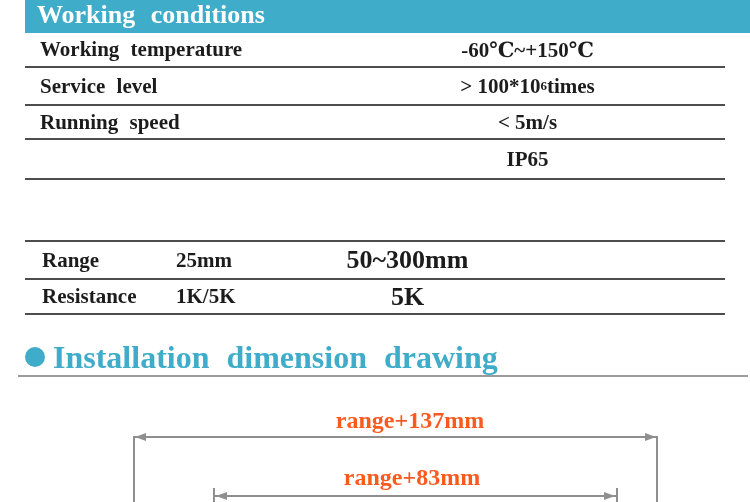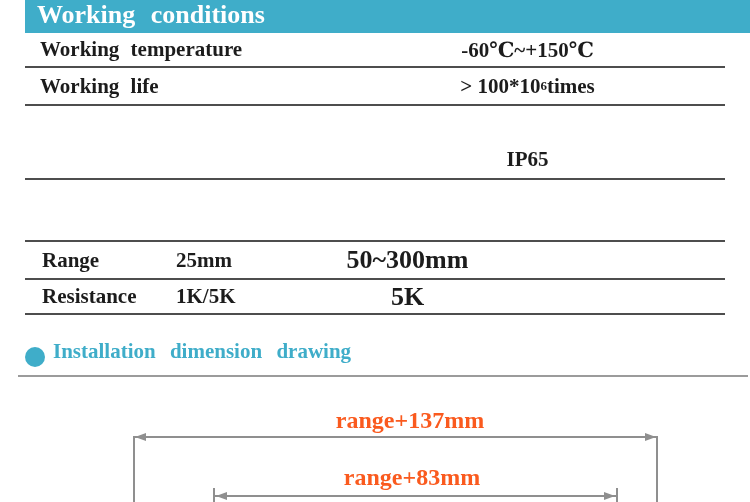--- a/index.html
+++ b/index.html
@@ -21,21 +21,21 @@
   
   .schedule-title{position:absolute;left:25px;top:193px;font-size:26px;font-weight:bold;color:var(--teal);}
   
   .hline{position:absolute;left:25px;width:700px;height:2px;background:var(--rule);}
   .sched-row{position:absolute;left:25px;width:700px;}
   .sched-c1{position:absolute;left:17px;top:0;bottom:0;font-size:21px;font-weight:bold;display:flex;align-items:center;white-space:nowrap;}
   .sched-c2{position:absolute;left:151px;top:0;bottom:0;font-size:21px;font-weight:bold;display:flex;align-items:center;white-space:nowrap;}
   .sched-c3{position:absolute;left:280px;width:205px;top:0;bottom:0;font-size:26px;font-weight:bold;display:flex;align-items:center;justify-content:center;white-space:nowrap;}
   
   .bullet{position:absolute;left:25px;top:347px;width:20px;height:20px;border-radius:50%;background:var(--teal);}
-  .install-title{position:absolute;left:53px;top:339px;font-size:21px;font-weight:bold;color:var(--teal);word-spacing:9px;white-space:nowrap;}
+  .install-title{position:absolute;left:53px;top:339px;font-size:32px;font-weight:bold;color:var(--teal);word-spacing:9px;white-space:nowrap;}
   .heading-rule{position:absolute;left:18px;top:375px;width:730px;height:2px;background:#9b9b9b;}
   
   .dim-label{position:absolute;width:250px;text-align:center;font-size:24px;font-weight:bold;color:var(--orange);white-space:nowrap;}
   .dim-line{position:absolute;height:0;border-top:2px solid var(--draw);}
   .vline{position:absolute;width:2px;background:var(--draw);}
   .arrow{position:absolute;width:0;height:0;border-top:4px solid transparent;border-bottom:4px solid transparent;}
   .arrow.left{border-right:11px solid var(--draw);}
   .arrow.right{border-left:11px solid var(--draw);}
 </style>
 </head>
@@ -46,28 +46,32 @@
   <div class="band">
     <div class="band-title">Working conditions</div>
   </div>
 
   <div class="spec-row" style="top:33px;height:33px;">
     <div class="spec-label">Working temperature</div>
     <div class="spec-value">-60℃~+150℃</div>
   </div>
 
   <div class="spec-row" style="top:68px;height:36px;">
-    <div class="spec-label">Working life</div>
+    <div class="spec-label">Service level</div>
     <div class="spec-value">
       <span>&gt; 100*10</span>
         <sup>6</sup>
         <span> times</span>
     </div>
   </div>
 
+  <div class="spec-row" style="top:106px;height:32px;">
+    <div class="spec-label">Running speed</div>
+    <div class="spec-value">&lt; 5m/s</div>
+  </div>
 
   <div class="spec-row" style="top:140px;height:38px;">
     <div class="spec-value">IP65</div>
   </div>
 
 
   <div class="hline" style="top:240px;"></div>
   <div class="sched-row" style="top:242px;height:36px;">
     <div class="sched-c1">Range</div>
     <div class="sched-c2">25mm</div>

